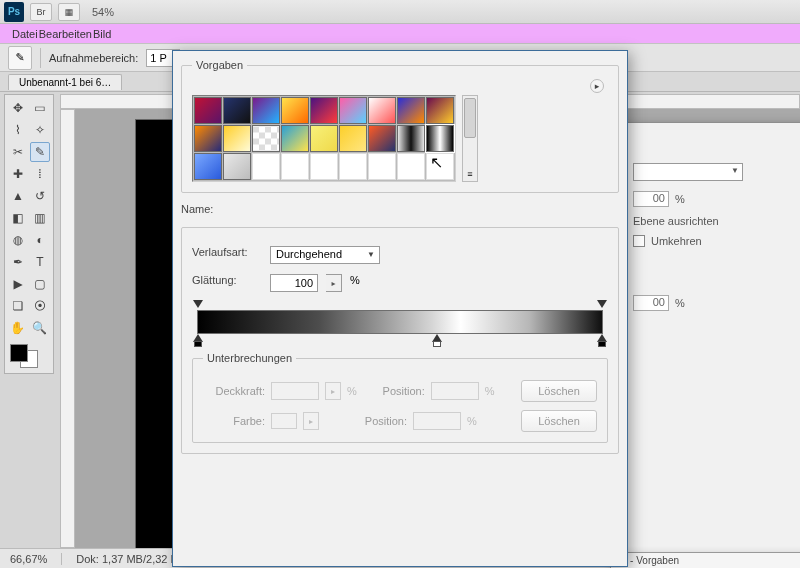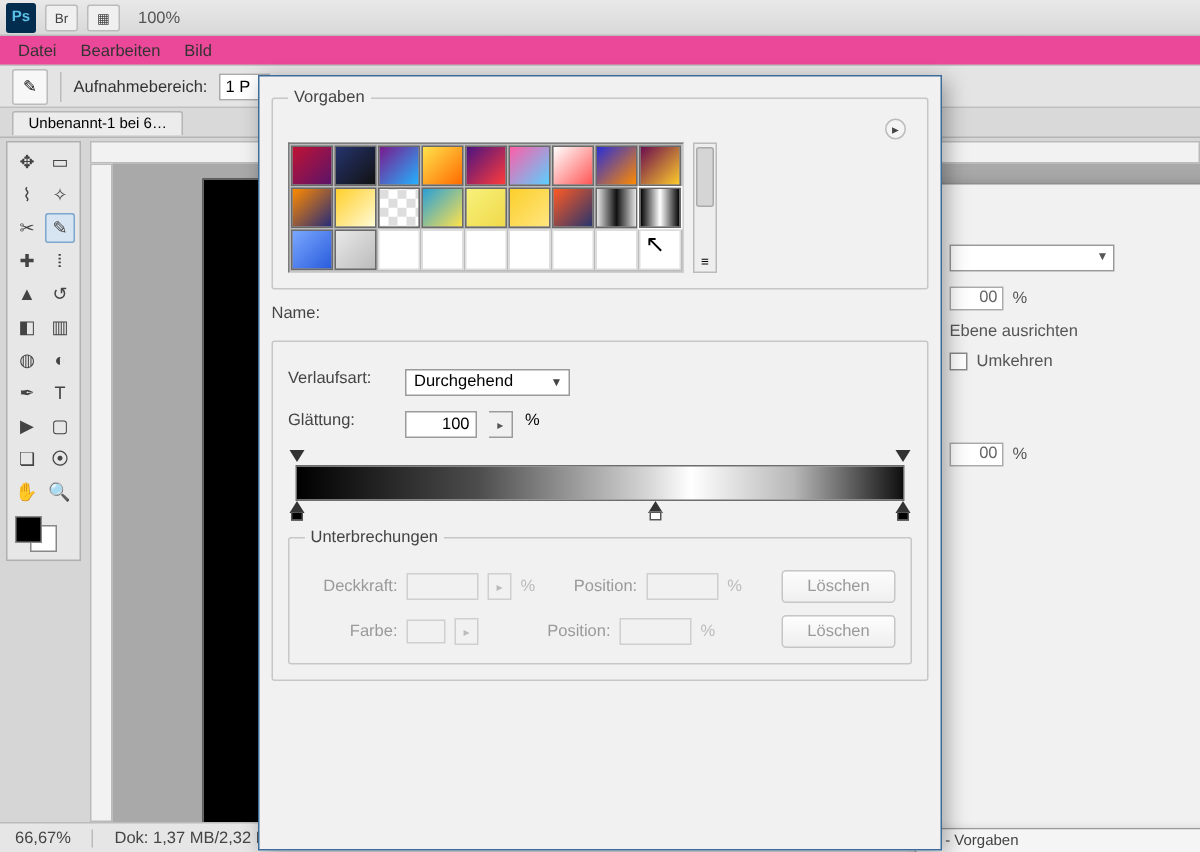--- a/index.html
+++ b/index.html
@@ -4,21 +4,21 @@
 <style>
 * { box-sizing: border-box; margin: 0; padding: 0; font-family: "Segoe UI", Tahoma, sans-serif; font-size: 11px; }
 body { background: #d6d6d6; width: 800px; height: 568px; overflow: hidden; position: relative; }
 
 
 .app-top { height: 24px; background: linear-gradient(#e9e9e9,#d8d8d8); display: flex; align-items: center; gap: 6px; padding: 0 4px; border-bottom: 1px solid #bbb; }
 .ps-logo { width: 20px; height: 20px; background: #032d4f; color:#5cbfe8; display:flex;align-items:center;justify-content:center;font-weight:bold;font-size:10px;border-radius:2px; }
 .appbtn { width: 22px; height: 18px; background:#f0f0f0; border:1px solid #bbb; border-radius:2px; display:inline-flex;align-items:center;justify-content:center;font-size:9px;color:#444;}
 .zoom-val { color:#555; margin-left:6px; }
 
-.menu-bar { height: 20px; background:#ec4899; border-bottom:1px solid #c2c2c2; display:flex; align-items:center; gap:16px; padding:0 12px; }
+.menu-bar { height: 20px; background:#f0abfc; border-bottom:1px solid #c2c2c2; display:flex; align-items:center; gap:1px; padding:0 12px; }
 .menu-bar span { color:#333; }
 
 .opts-bar { height: 28px; background:#e4e4e4; border-bottom:1px solid #bfbfbf; display:flex; align-items:center; gap:8px; padding:0 8px; }
 .icon-sq { width:24px; height:24px; background:#f7f7f7; border:1px solid #bbb; border-radius:2px; display:flex;align-items:center;justify-content:center;}
 .divider-v { width:1px; height:20px; background:#bbb; }
 .opt-label { color:#333; }
 .opt-input { width:34px; height:18px; border:1px solid #aaa; background:#fff; padding:0 3px; }
 
 .doc-tab { height:20px; background:#d9d9d9; display:flex; align-items:center; padding-left:8px; border-bottom:1px solid #b5b5b5;}
 .doc-tab span { background:#ececec; border:1px solid #b5b5b5; border-bottom:none; padding:2px 10px; font-size:10px; border-radius:2px 2px 0 0;}
@@ -105,21 +105,21 @@
 .cswatch { width:26px; height:16px; border:1px solid #cfcfcf; background:#f1f1f1;}
 .cursor-ptr { position:absolute; font-size:16px; color:#000; text-shadow:0 0 2px #fff; pointer-events:none;}
 </style>
 </head>
 <body>
 
 <div class="app-top">
   <div class="ps-logo">Ps</div>
   <div class="appbtn">Br</div>
   <div class="appbtn">▦</div>
-  <span class="zoom-val">100%</span>
+  <span class="zoom-val">54%</span>
 </div>
 <div class="menu-bar">
   <span>Datei</span>
   <span>Bearbeiten</span>
   <span>Bild</span>
 </div>
 <div class="opts-bar">
   <div class="icon-sq">✎</div>
   <div class="divider-v"></div>
   <span class="opt-label">Aufnahmebereich:</span>

